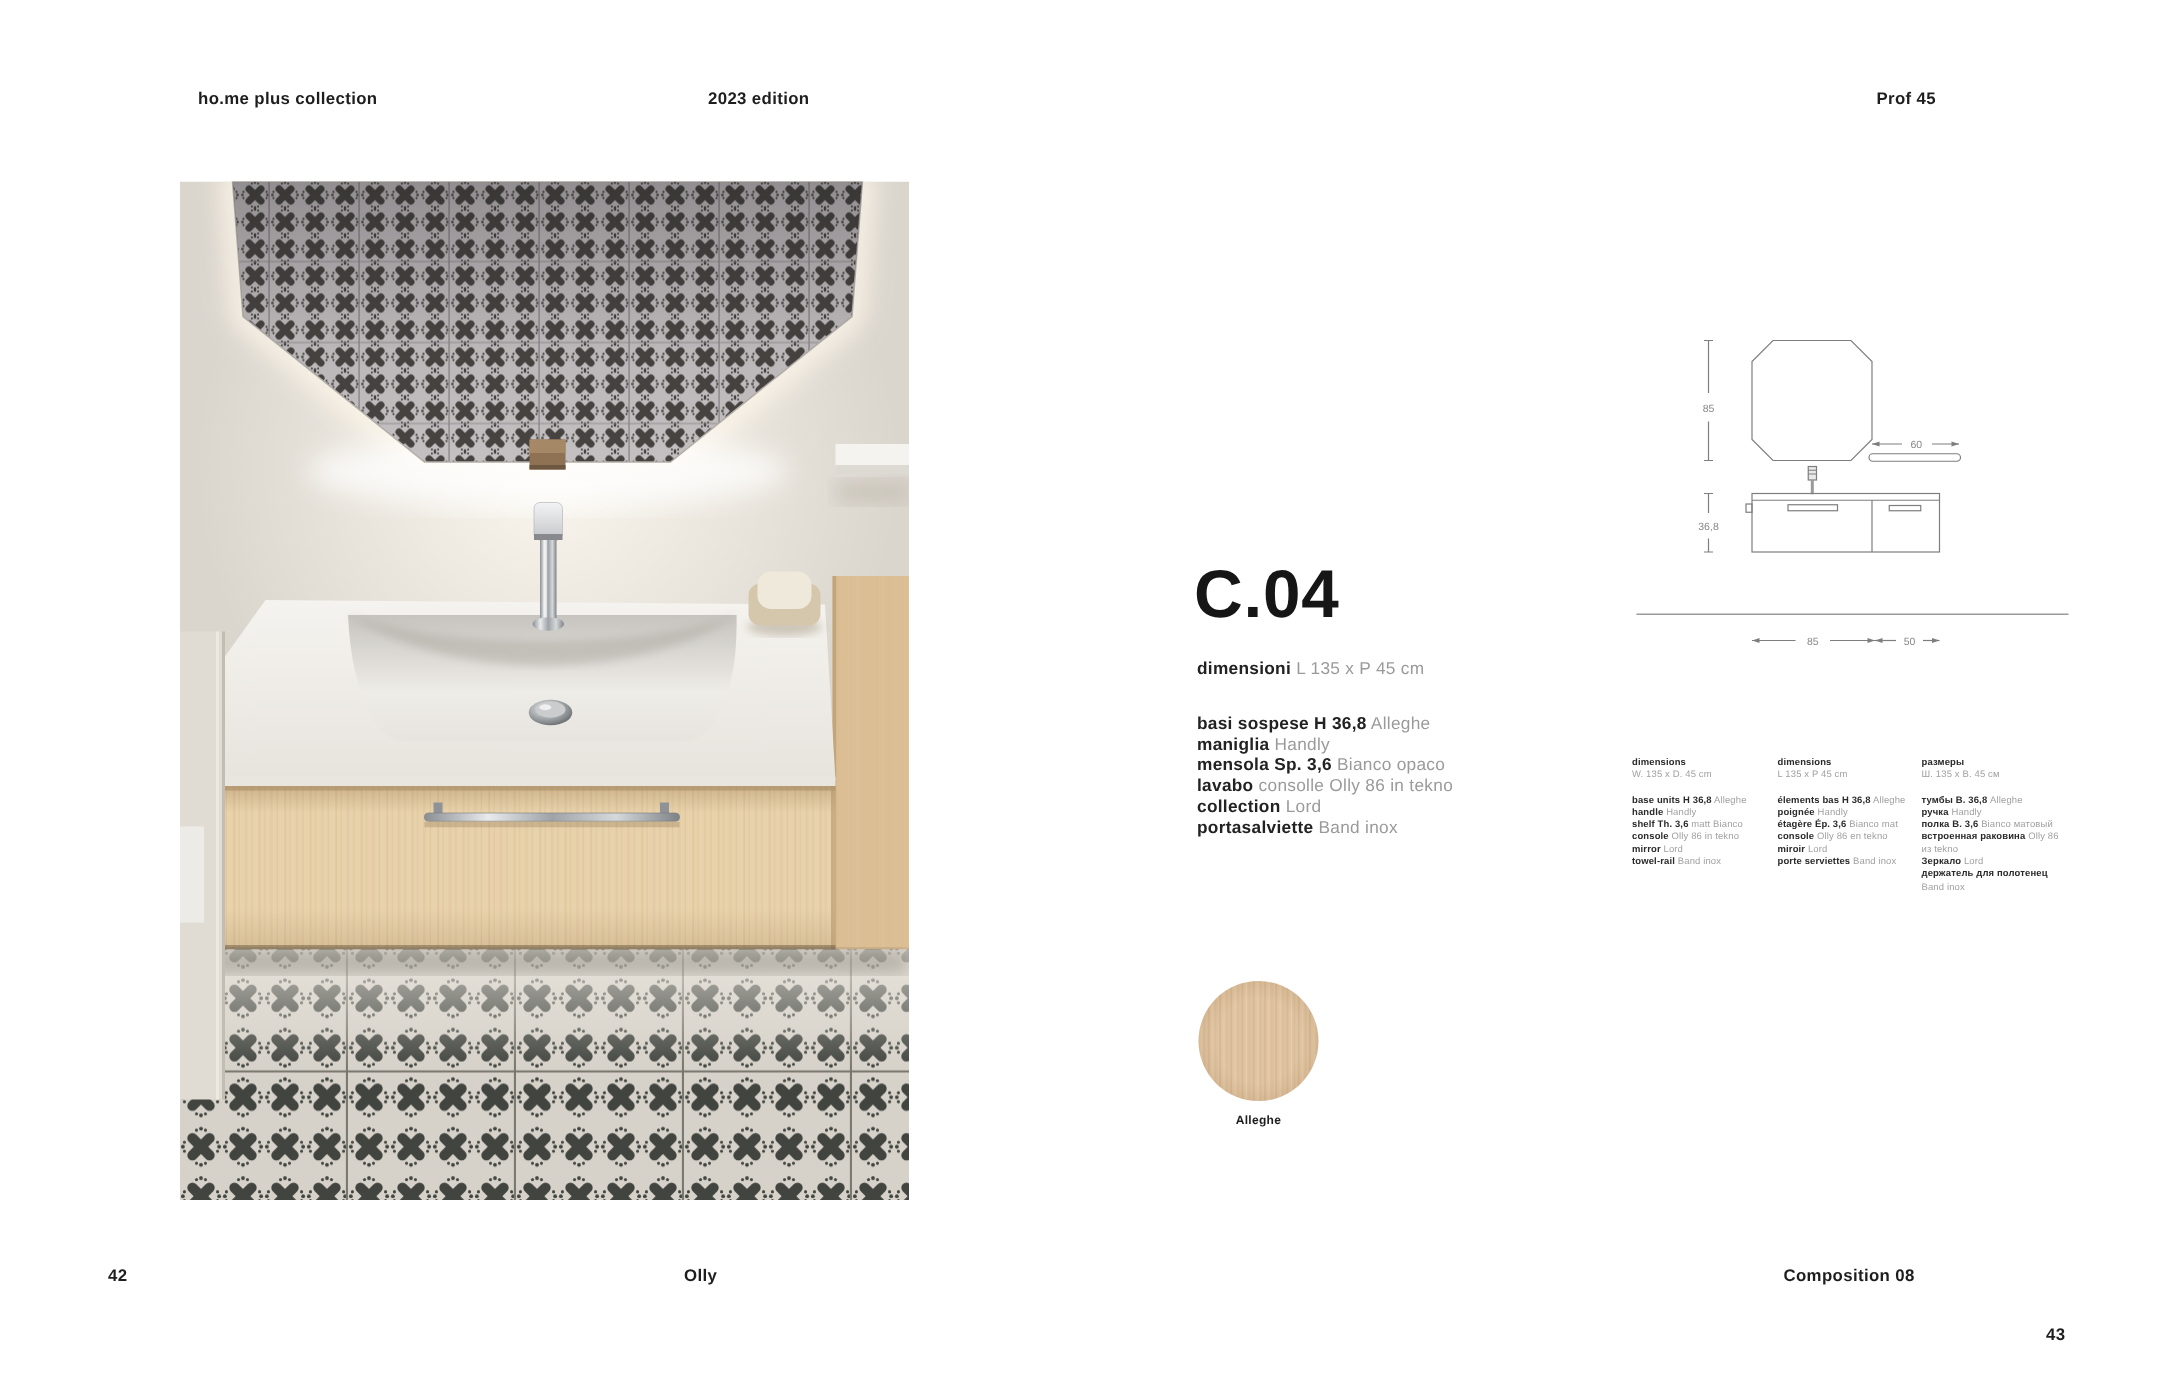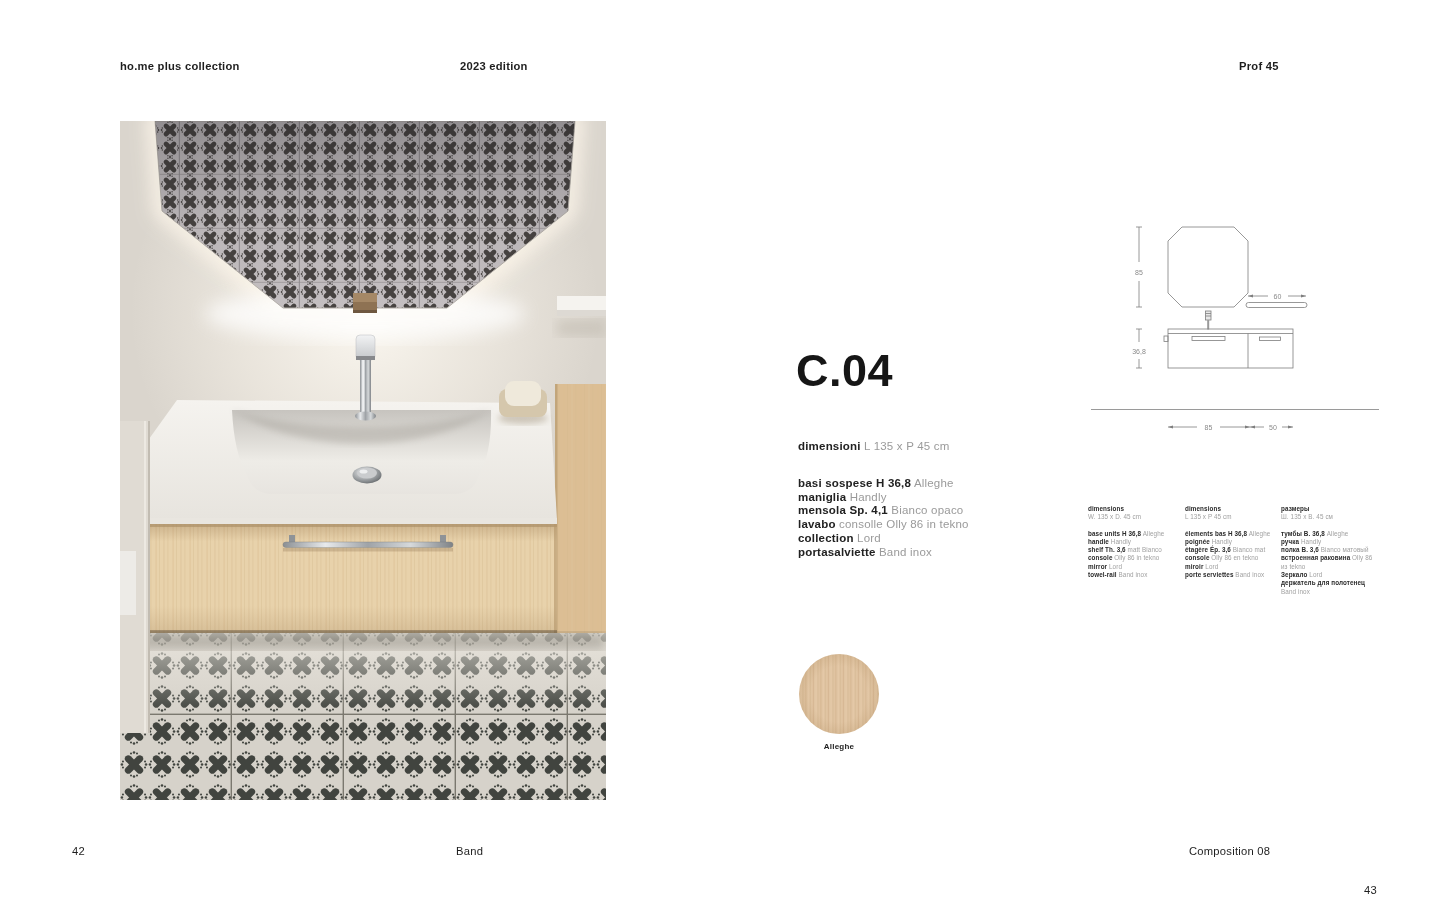--- a/index.html
+++ b/index.html
@@ -1,20 +1,20 @@
 <!DOCTYPE html>
 <html><head>
 <meta charset="utf-8">
 <style>
   html,body{margin:0;padding:0;background:#ffffff;}
   .page{position:relative;width:1453px;height:920px;background:#ffffff;overflow:hidden;
         font-family:"Liberation Sans",sans-serif;color:#222;}
   .abs{position:absolute;}
-  .hdr{font-size:11.2px;font-weight:700;color:#1e1e1e;letter-spacing:.25px;}
-  .ftr{font-size:11.2px;font-weight:400;color:#1e1e1e;letter-spacing:.25px;}
+  .hdr{font-size:11.2px;font-weight:700;color:#1e1e1e;letter-spacing:.25px;margin-left:12px;}
+  .ftr{font-size:11.2px;font-weight:700;color:#1e1e1e;letter-spacing:.25px;}
   .code{font-size:45px;font-weight:700;color:#161616;letter-spacing:.5px;line-height:1;}
   .dimline{font-size:11.5px;letter-spacing:.2px;}
   .dimline .b{font-weight:700;color:#222;}
   .dimline .g{color:#9a9a9a;}
   .speclist{font-size:11.5px;line-height:13.7px;letter-spacing:.2px;width:210px;}
   .speclist .b{font-weight:700;color:#222;}
   .speclist .g{color:#9a9a9a;}
   .col{font-size:6.3px;line-height:8.3px;letter-spacing:.1px;}
   .col .col-title{font-weight:700;color:#2a2a2a;}
   .col .col-sub{color:#a0a0a0;}
@@ -205,41 +205,41 @@
       <rect x="0" y="512" width="486" height="80" fill="url(#floorFade)"></rect>
       <rect x="0" y="512" width="486" height="16" fill="#3e372c" opacity="0.28" filter="url(#blur6)"></rect>
 
       <rect x="0" y="300" width="30" height="312" fill="#e0dbd3"></rect>
       <rect x="24" y="300" width="2" height="312" fill="#f0ece6" opacity="0.8"></rect>
       <rect x="28" y="300" width="2" height="312" fill="#c2bcb2"></rect>
       <rect x="0" y="430" width="16" height="64" fill="#edebe7"></rect>
     </svg>
   </div>
 
-  <div class="abs code" style="left:796px;top:348px;">C.04</div>
+  <div class="abs code" style="left:796px;top:373px;">C.04</div>
 
   <div class="abs dimline" style="left:798px;top:440px;text-align:center;">
     <span class="b">dimensioni</span>
     <span class="g">L 135 x P 45 cm</span>
   </div>
 
   <div class="abs speclist" style="left:798px;top:462px;margin-top:15px;">
 
       <div class="spec-line">
         <span class="b">basi sospese H 36,8</span>
         <span class="g">Alleghe</span>
       </div>
 
       <div class="spec-line">
         <span class="b">maniglia</span>
         <span class="g">Handly</span>
       </div>
 
       <div class="spec-line">
-        <span class="b">mensola Sp. 4,1</span>
+        <span class="b">mensola Sp. 3,6</span>
         <span class="g">Bianco opaco</span>
       </div>
 
       <div class="spec-line">
         <span class="b">lavabo</span>
         <span class="g">consolle Olly 86 in tekno</span>
       </div>
 
       <div class="spec-line">
         <span class="b">collection</span>
@@ -434,17 +434,17 @@
           <stop offset="1" stop-color="#96713f" stop-opacity="0.14"></stop>
         </radialGradient>
       </defs>
       <circle cx="42" cy="42" r="40" fill="url(#swatchG)"></circle>
       <circle cx="42" cy="42" r="40" fill="url(#swatchShade)"></circle>
     </svg>
   </div>
   <div class="abs swatch-label" style="left:797px;top:742px;width:84px;">Alleghe</div>
 
   <div class="abs ftr" style="left:72px;top:845px;">42</div>
-  <div class="abs ftr" style="left:456px;top:845px;">Band</div>
+  <div class="abs ftr" style="left:456px;top:845px;">Olly</div>
   <div class="abs ftr" style="left:1189px;top:845px;">Composition 08</div>
   <div class="abs ftr" style="left:1364px;top:845px;margin-top:39px;">43</div>
 
 </div>
 
 </body></html>

